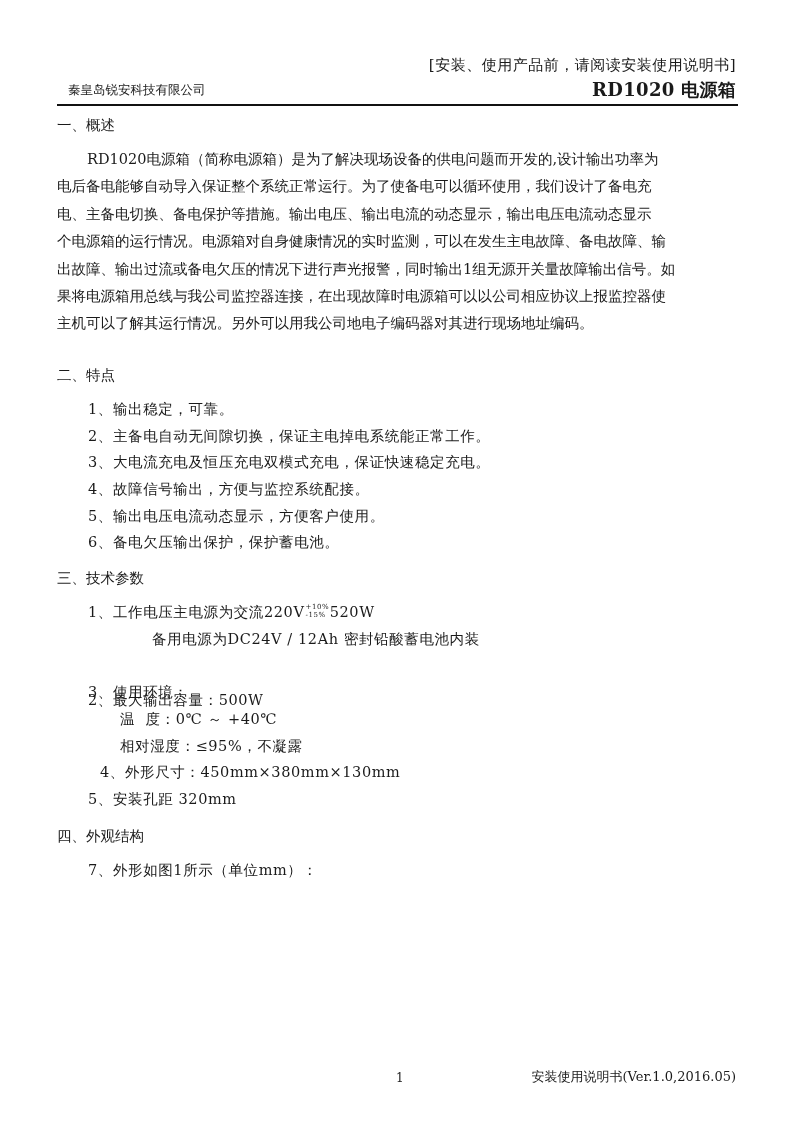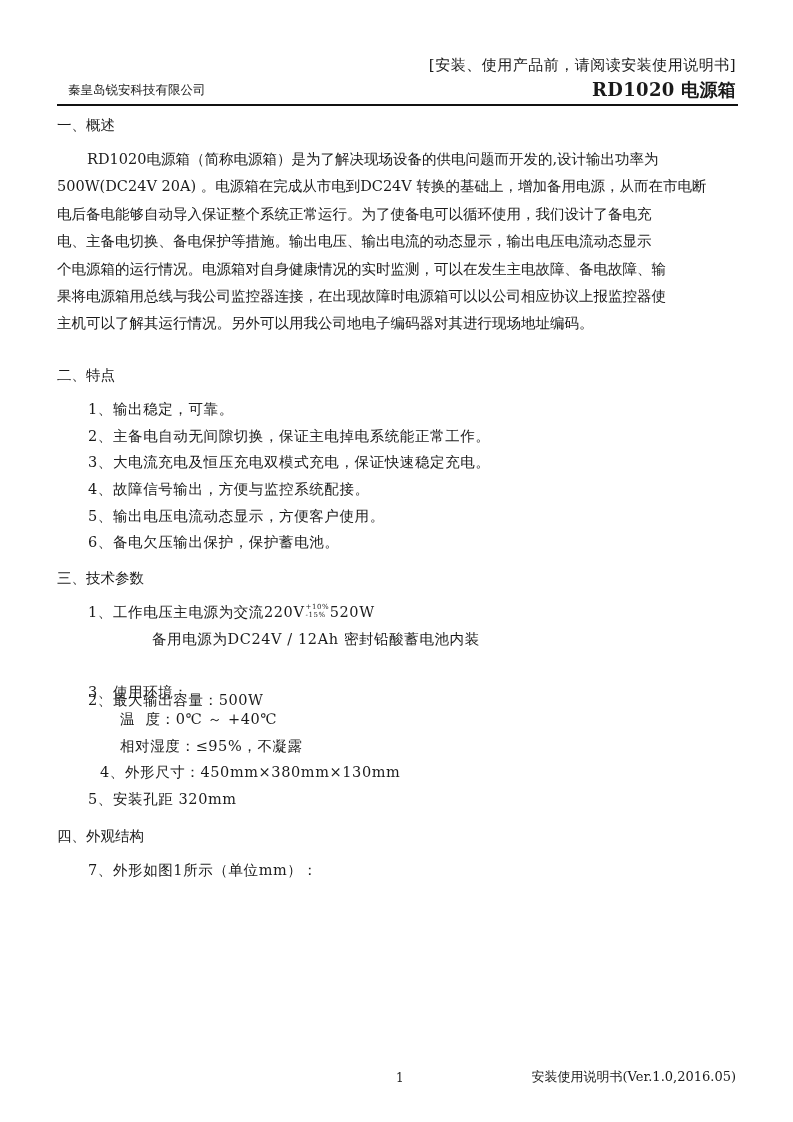--- a/index.html
+++ b/index.html
@@ -29,24 +29,24 @@
 <body>
 
 <div class="abs header-note">[安装、使用产品前，请阅读安装使用说明书]</div>
 <div class="abs company">秦皇岛锐安科技有限公司</div>
 <div class="abs product">RD1020 电源箱</div>
 <div class="abs rule"></div>
 
 <div class="abs section-title" style="top:116px;">一、概述</div>
 <div class="abs para">
   <p class="indent">RD1020电源箱（简称电源箱）是为了解决现场设备的供电问题而开发的,设计输出功率为</p>
-  <p>500W(DC24V 20A) 。电源箱在完成从市电到DC24V 转换的基础上，增加备用电源，从而在市电断</p>
   <p>电后备电能够自动导入保证整个系统正常运行。为了使备电可以循环使用，我们设计了备电充</p>
   <p>电、主备电切换、备电保护等措施。输出电压、输出电流的动态显示，输出电压电流动态显示</p>
   <p>个电源箱的运行情况。电源箱对自身健康情况的实时监测，可以在发生主电故障、备电故障、输</p>
+  <p>出故障、输出过流或备电欠压的情况下进行声光报警，同时输出1组无源开关量故障输出信号。如</p>
   <p>果将电源箱用总线与我公司监控器连接，在出现故障时电源箱可以以公司相应协议上报监控器使</p>
   <p>主机可以了解其运行情况。另外可以用我公司地电子编码器对其进行现场地址编码。</p>
 </div>
 
 <div class="abs section-title" style="top:366px;">二、特点</div>
 <div class="abs item" style="left:88px; top:400px;">1、输出稳定，可靠。</div>
 <div class="abs item" style="left:88px; top:427px;">2、主备电自动无间隙切换，保证主电掉电系统能正常工作。</div>
 <div class="abs item" style="left:88px; top:453px;">3、大电流充电及恒压充电双模式充电，保证快速稳定充电。</div>
 <div class="abs item" style="left:88px; top:480px;">4、故障信号输出，方便与监控系统配接。</div>
 <div class="abs item" style="left:88px; top:507px;">5、输出电压电流动态显示，方便客户使用。</div>

